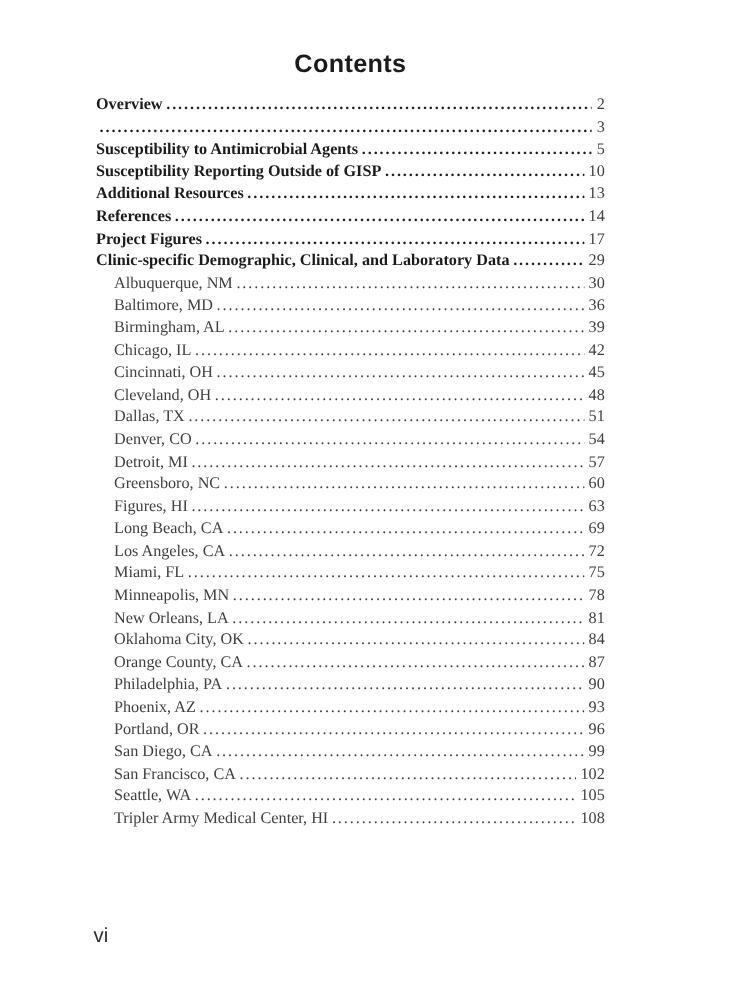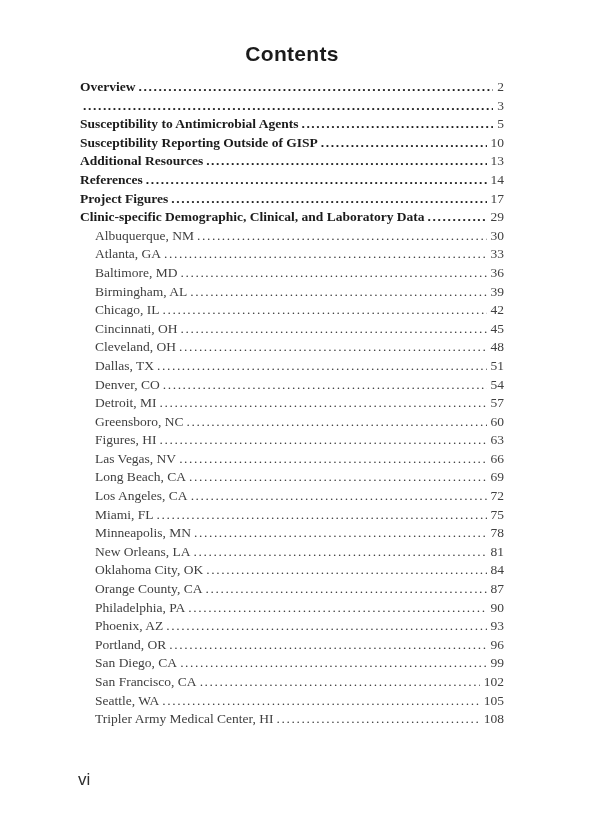--- a/index.html
+++ b/index.html
@@ -122,25 +122,20 @@
     <span class="toc-label">Clinic-specific Demographic, Clinical, and Laboratory Data</span>
     <span class="toc-leader"></span>
     <span class="toc-page">29</span>
   </div>
       <div class="toc-row level2">
     <span class="toc-label">Albuquerque, NM</span>
     <span class="toc-leader"></span>
     <span class="toc-page">30</span>
   </div>
       <div class="toc-row level2">
-    <span class="toc-label">Atlanta, GA</span>
-    <span class="toc-leader"></span>
-    <span class="toc-page">33</span>
-  </div>
-      <div class="toc-row level2">
     <span class="toc-label">Baltimore, MD</span>
     <span class="toc-leader"></span>
     <span class="toc-page">36</span>
   </div>
       <div class="toc-row level2">
     <span class="toc-label">Birmingham, AL</span>
     <span class="toc-leader"></span>
     <span class="toc-page">39</span>
   </div>
       <div class="toc-row level2">
@@ -175,25 +170,20 @@
   </div>
       <div class="toc-row level2">
     <span class="toc-label">Greensboro, NC</span>
     <span class="toc-leader"></span>
     <span class="toc-page">60</span>
   </div>
       <div class="toc-row level2">
     <span class="toc-label">Figures, HI</span>
     <span class="toc-leader"></span>
     <span class="toc-page">63</span>
-  </div>
-      <div class="toc-row level2">
-    <span class="toc-label">Las Vegas, NV</span>
-    <span class="toc-leader"></span>
-    <span class="toc-page">66</span>
   </div>
       <div class="toc-row level2">
     <span class="toc-label">Long Beach, CA</span>
     <span class="toc-leader"></span>
     <span class="toc-page">69</span>
   </div>
       <div class="toc-row level2">
     <span class="toc-label">Los Angeles, CA</span>
     <span class="toc-leader"></span>
     <span class="toc-page">72</span>

